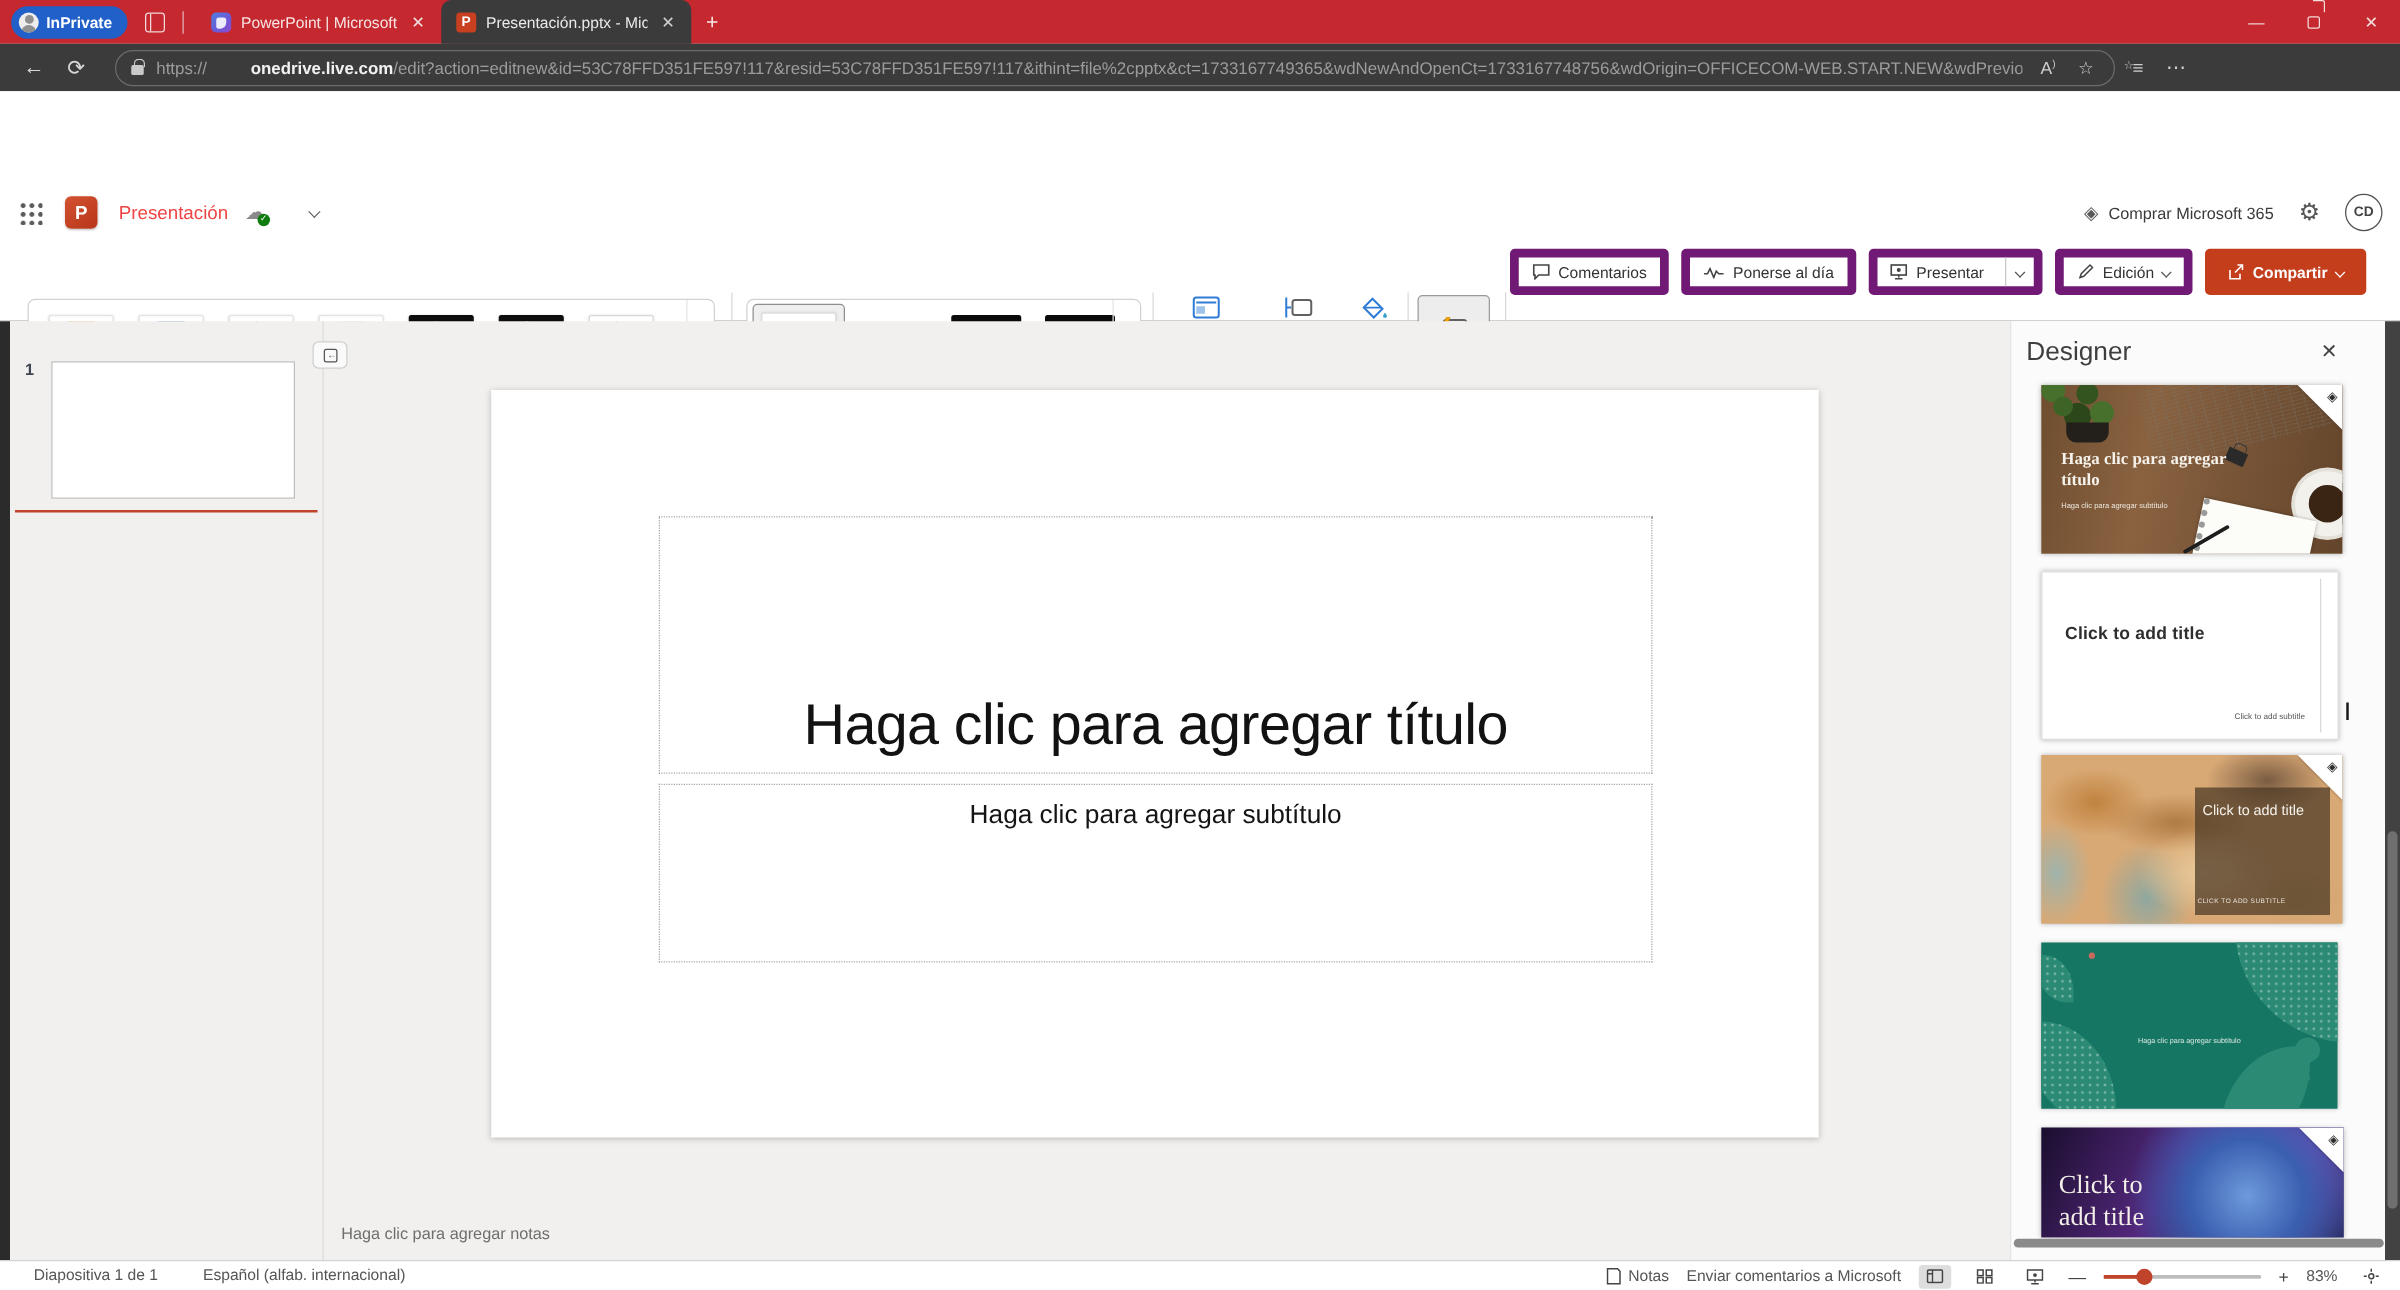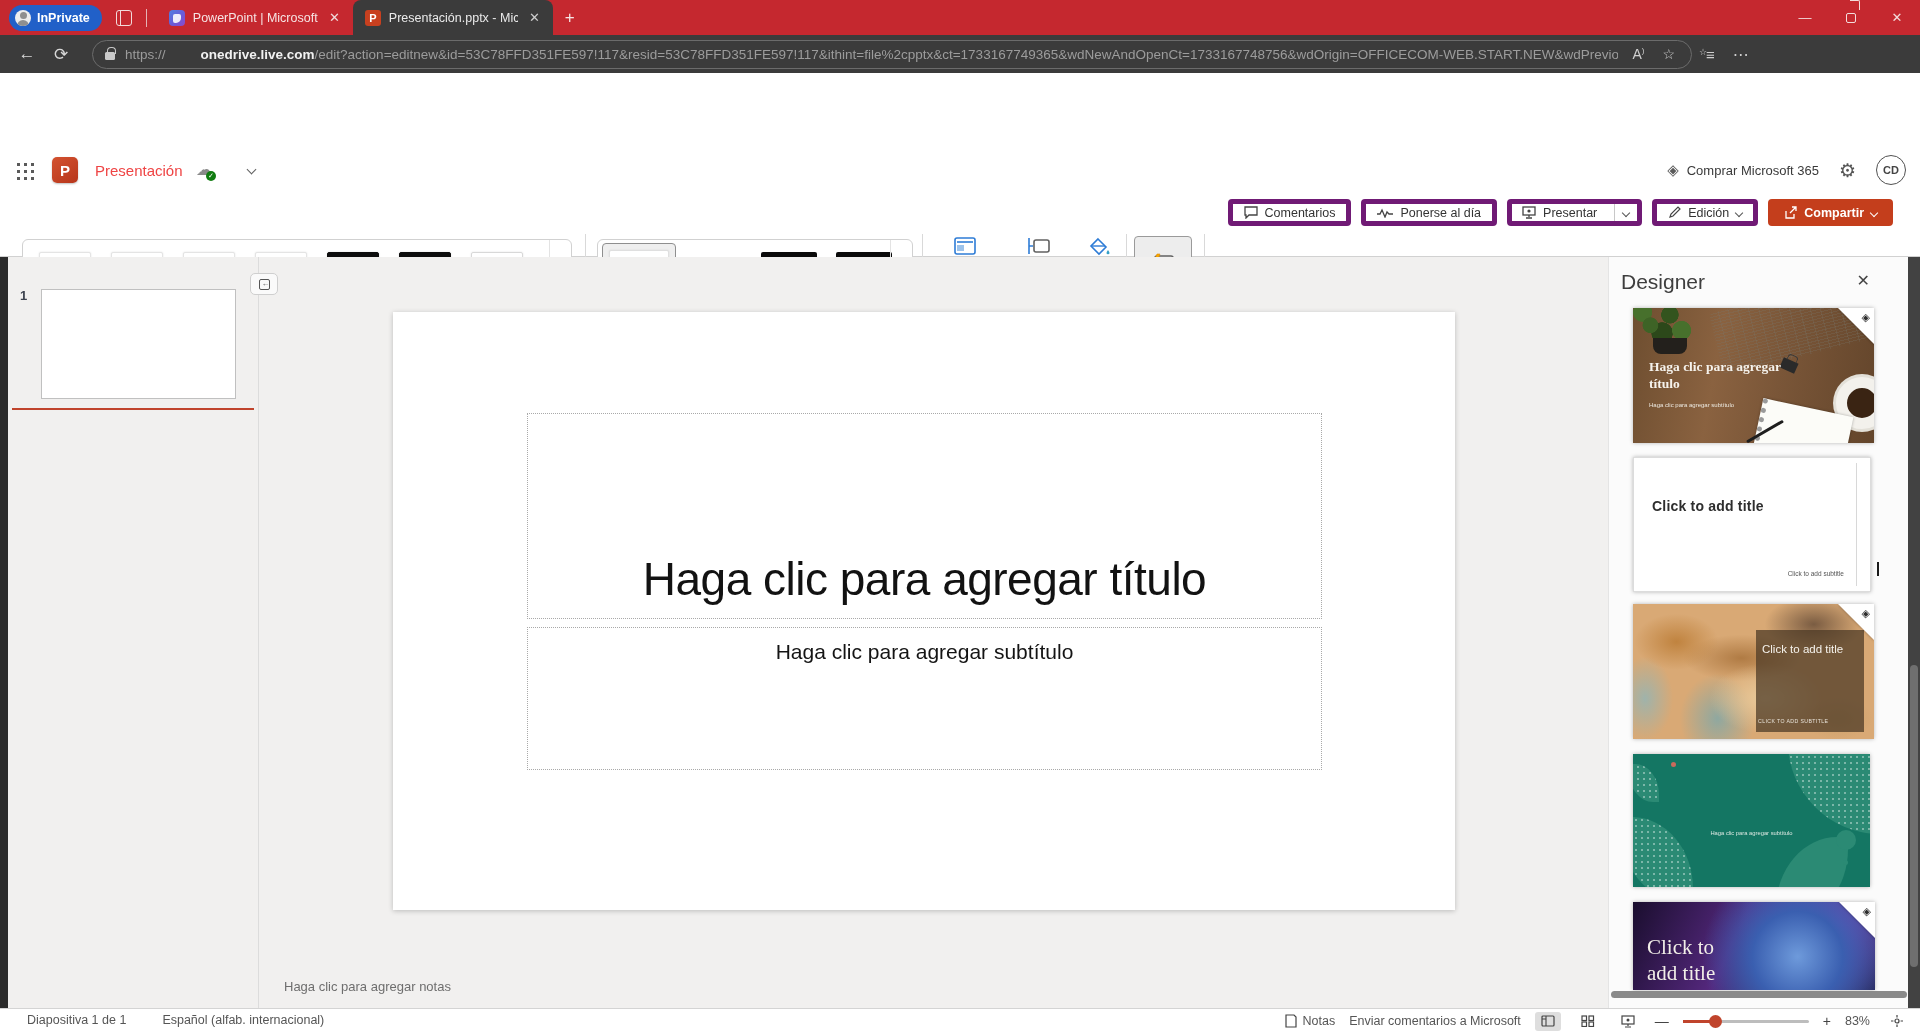--- a/index.html
+++ b/index.html
@@ -60,21 +60,21 @@
   .gem { color:#5A5A5A; font-size:15px; }
   .gear { color:#555; font-size:19px; }
   .avatar { width:30px; height:30px; border-radius:50%; border:1.6px solid #525252; background:#fff; color:#444; font-size:11px; font-weight:bold; display:flex; align-items:center; justify-content:center; }
 
   
   .menubar { position:absolute; left:0; top:122px; width:1920px; height:34px; display:flex; align-items:center; padding-left:28px; gap:27px; font-size:13.5px; color:#424242; }
   .mitem { position:relative; padding:7px 1px; white-space:nowrap; }
   .mitem.active { color:#222; font-weight:bold; }
   .mitem.active::after { content:""; position:absolute; left:0; right:0; bottom:0; height:3px; background:#C43E1C; border-radius:2px; }
   .menu-actions { position:absolute; right:27px; top:126px; display:flex; gap:10px; }
-  .abtn { height:27px; border:5px solid #701a75; border-radius:4px; background:#fff; display:flex; align-items:center; gap:7px; padding:0 11px; font-size:12.5px; color:#333; }
+  .abtn { height:37px; border:7px solid #701a75; border-radius:4px; background:#fff; display:flex; align-items:center; gap:7px; padding:0 11px; font-size:12.5px; color:#333; }
   .abtn svg { flex:none; }
   .split { padding:0; }
   .split .main { display:flex; align-items:center; gap:7px; padding:0 10px; height:100%; }
   .split .drop { border-left:1px solid #C8C8C8; height:100%; display:flex; align-items:center; padding:0 8px; }
   .share-btn { background:#C43E1C; border-color:#C43E1C; color:#fff; font-weight:bold; }
   .share-btn .chev, .drop .chev, .abtn .chev { border-color:#555; width:6px; height:6px; }
   .share-btn .chev { border-color:#fff; }
 
   
   .gallery { position:absolute; border:1px solid #D1D1D1; border-radius:6px; background:#fff; display:flex; align-items:center; }
@@ -117,21 +117,21 @@
   .collapse-btn { position:absolute; left:250px; top:16px; width:28px; height:22px; background:#FAFAFA; border:1px solid #CFCFCF; border-radius:5px; display:flex; align-items:center; justify-content:center; gap:2px; }
   .collapse-glyph { width:11px; height:11px; border:1.2px solid #555; border-radius:2px; position:relative; }
   .collapse-glyph::after { content:"←"; position:absolute; font-size:8px; color:#555; left:2px; top:-0.5px; }
 
   .canvas { position:absolute; left:393px; top:55px; width:1062px; height:598px; background:#fff; box-shadow:0 1px 5px rgba(0,0,0,.22); }
   .ph { position:absolute; border:1px dotted #A9A9A9; }
   .ph-title { left:134px; top:101px; width:795px; height:206px; display:flex; align-items:flex-end; justify-content:center; }
   .ph-title .txt { font-size:46px; color:#121212; padding-bottom:12px; letter-spacing:-0.5px; white-space:nowrap; }
   .ph-sub { left:134px; top:315px; width:795px; height:143px; text-align:center; }
   .ph-sub .txt { font-size:21px; color:#141414; margin-top:12px; display:inline-block; }
-  .notes-ph { position:absolute; left:284px; top:722px; font-size:13px; color:#6E6E6E; }
+  .notes-ph { position:absolute; left:273px; top:722px; font-size:13px; color:#6E6E6E; }
 
   
   .designer { position:absolute; left:1608px; top:0px; width:300px; height:751px; background:#FBFBFB; border-left:1px solid #E4E4E4; }
   .designer h2 { position:absolute; left:12px; top:13px; font-size:21px; font-weight:normal; color:#3E3E3E; font-family:"Liberation Sans",sans-serif; }
   .designer .close-x { position:absolute; right:38px; top:14px; font-size:16px; color:#444; }
   .dthumb { position:absolute; left:24px; width:241px; height:135px; box-shadow:0 0 4px rgba(0,0,0,.28); overflow:hidden; background:#fff; }
   .premium { position:absolute; right:0; top:0; width:0; height:0; border-left:36px solid transparent; border-top:36px solid #FFF; filter:drop-shadow(0 1px 1px rgba(0,0,0,.2)); }
   .premium-gem { position:absolute; right:4px; top:3px; font-size:11px; color:#2E2E2E; z-index:3; }
 
   

